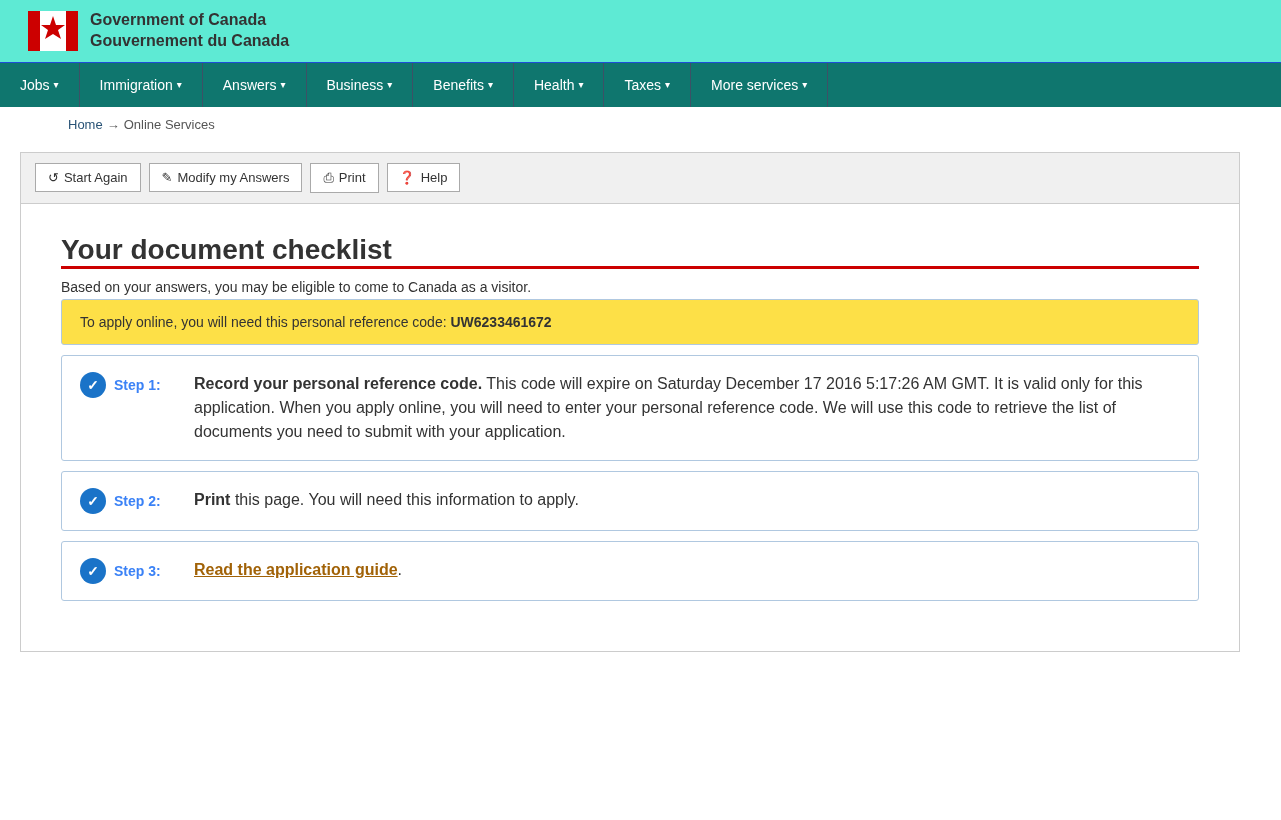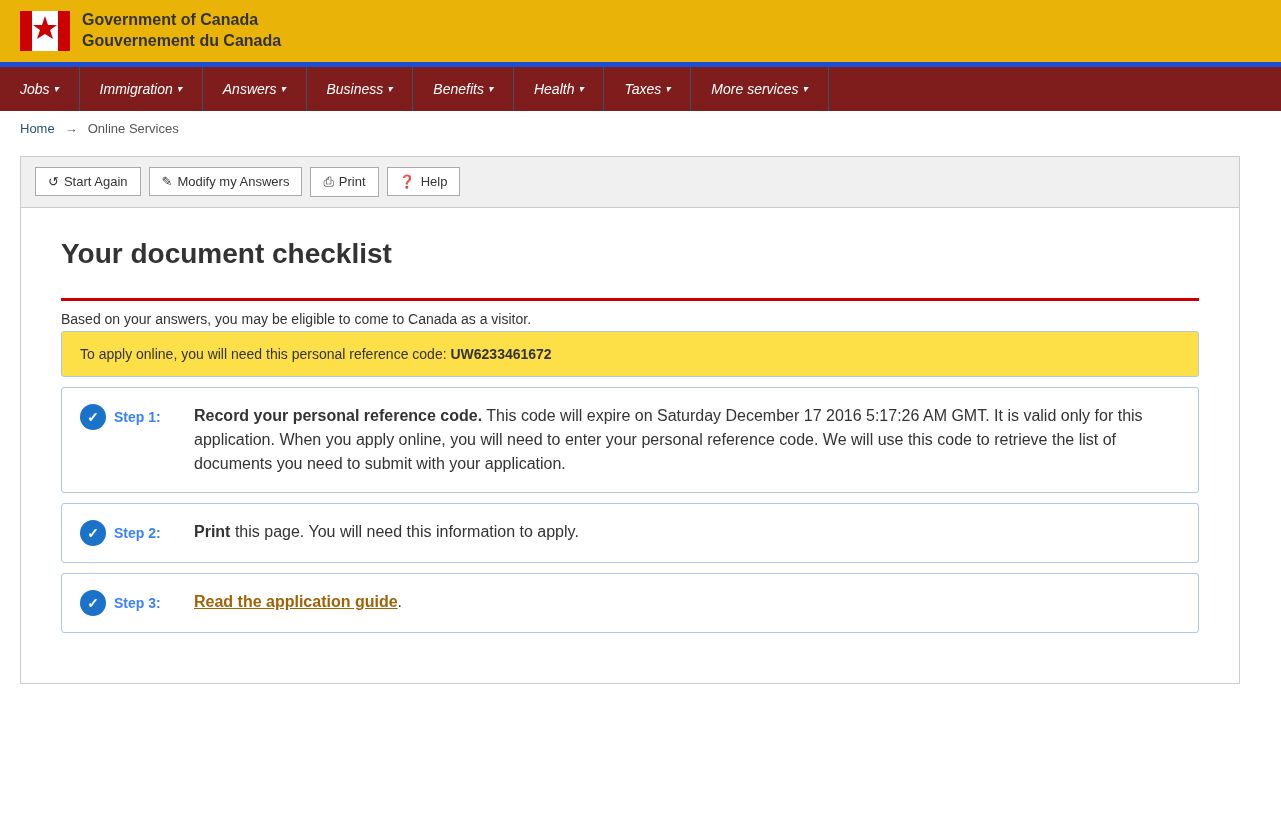--- a/index.html
+++ b/index.html
@@ -1,43 +1,42 @@
 <!DOCTYPE html>
 <html><head>
   <meta charset="utf-8">
   <style>
     * { box-sizing: border-box; margin: 0; padding: 0; }
     body { font-family: Arial, sans-serif; font-size: 14px; color: #333; background: #fff; }
 
     
     .header {
-      background: #eab308;
-      padding: 10px 20px;
-      display: flex;
-      align-items: center;
-      border-bottom: 5px solid #1d4ed8;
+      background: #5eead4;
+      padding: 10px 28px;
+      display: flex;
+      align-items: center;
+      border-bottom: 1px solid #1d4ed8;
     }
     .logo-flag {
       width: 50px;
       height: 40px;
       margin-right: 12px;
     }
     .logo-text {
       font-size: 16px;
       font-weight: bold;
       color: #333;
       line-height: 1.3;
     }
 
     
     .nav {
-      background: #7f1d1d;
+      background: #0f766e;
       display: flex;
       align-items: flex-end;
-      font-style: italic;
     }
     .nav-item {
       color: #fff;
       padding: 14px 20px;
       cursor: pointer;
       display: flex;
       align-items: center;
       gap: 4px;
       font-size: 14px;
       white-space: nowrap;
@@ -45,21 +44,22 @@
     }
     .nav-item .chevron { font-size: 10px; }
 
     
     .breadcrumb {
       padding: 10px 20px;
       font-size: 13px;
       color: #555;
       display: flex;
       align-items: center;
-      gap: 10px;
+      gap: 4px;
+      margin-left: 48px;
     }
     .breadcrumb a { color: #295376; text-decoration: none; }
     .breadcrumb-arrow { color: #555; }
 
     
     .main {
       padding: 10px 20px 30px 20px;
       max-width: 1260px;
     }
 
@@ -92,21 +92,21 @@
       border-top: none;
       padding: 30px 40px 40px 40px;
       background: #fff;
     }
 
     .page-title {
       font-size: 28px;
       font-weight: bold;
       color: #333;
       margin-bottom: 10px;
-      padding-bottom: 28px;
+      padding-bottom: 0;
       border-bottom: 3px solid #cc0000;
     }
 
     .section-title {
       font-size: 16px;
       font-weight: bold;
       color: #295376;
       margin: 30px 0 10px 0;
     }
 

